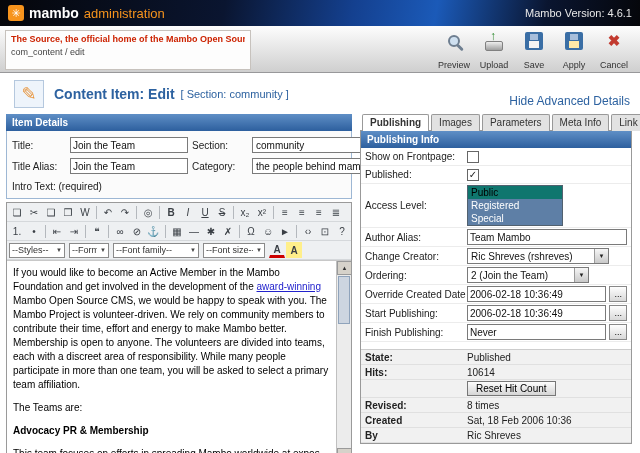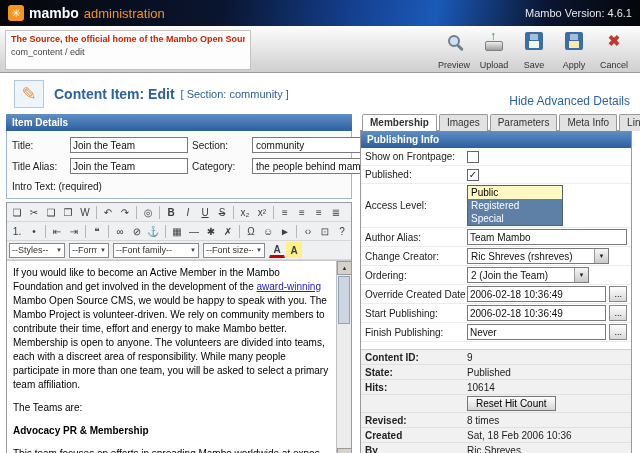--- a/index.html
+++ b/index.html
@@ -115,21 +115,21 @@
   .pub-panel { border: 1px solid #999; background: #fff; margin-top: -1px; }
   .prow { display: flex; align-items: center; min-height: 18px; border-bottom: 1px solid #ececec;
           font-size: 10px; padding: 1px 4px; color: #222; }
   .plabel { width: 102px; flex: none; }
   .pctrl { flex: 1; display: flex; align-items: center; gap: 3px; }
   .checkbox { width: 12px; height: 12px; border: 1px solid #666; background: #fff; display: inline-flex;
               align-items: center; justify-content: center; font-size: 10px; color: #222; cursor: pointer; }
   .checkbox.checked::after { content: "✓"; line-height: 1; }
   .access-list { border: 1px solid #52616f; width: 96px; cursor: pointer; }
   .access-option { padding: 0 3px; line-height: 13px; background: #5e7fa6; color: #fff; font-size: 10px; }
-  .access-option.selected { background: #fef9c3; color: #000; }
+  .access-option.selected { background: #0f766e; color: #000; }
   .w-author { width: 112px; } .w-date { width: 104px; background: #e7e7e7; }
   .sel-creator { width: 142px; } .sel-ordering { width: 122px; }
   .dots { font-size: 9px; height: 16px; padding: 0 4px; background: linear-gradient(#fefefe,#d8d8d8);
           border: 1px solid #888; cursor: pointer; line-height: 1; }
   .stats-box { margin-top: 7px; border-top: 1px solid #ccc; background: #f1f1f1; }
   .srow { display: flex; align-items: center; font-size: 10px; padding: 1px 4px; min-height: 15px;
           border-bottom: 1px solid #e0e0e0; color: #222; }
   .slabel { width: 102px; flex: none; font-weight: bold; }
   .reset-btn { font-size: 10px; padding: 1px 8px; background: linear-gradient(#fdfdfd,#d5d5d5);
                border: 1px solid #777; cursor: pointer; font-family: "Liberation Sans", sans-serif; }
@@ -298,21 +298,21 @@
             <div class="sb-btn">▲</div>
             <div class="sb-thumb"></div>
             <div class="sb-btn down">▼</div>
           </div>
         </div>
       </div>
     </div>
 
     <div class="right-col">
       <div class="tabs">
-          <span class="tab active">Membership</span>
+          <span class="tab active">Publishing</span>
           <span class="tab">Images</span>
           <span class="tab">Parameters</span>
           <span class="tab">Meta Info</span>
           <span class="tab">Link to Menu</span>
         </div>
       <div class="pub-panel">
         <div class="panel-header">Publishing Info</div>
 
         <div class="prow">
           <span class="plabel">Show on Frontpage:</span>
@@ -377,24 +377,20 @@
         <div class="prow">
           <span class="plabel">Finish Publishing:</span>
           <span class="pctrl">
             <input class="txt w-date" value="Never" style="">
             <button class="dots">...</button>
           </span>
         </div>
 
         <div class="stats-box">
             <div class="srow">
-              <span class="slabel">Content ID:</span>
-              <span class="svalue">9</span>
-            </div>
-            <div class="srow">
               <span class="slabel">State:</span>
               <span class="svalue">Published</span>
             </div>
             <div class="srow">
               <span class="slabel">Hits:</span>
               <span class="svalue">10614</span>
             </div>
             <div class="srow">
               <span class="slabel"></span>
               <span class="svalue"><button class="reset-btn">Reset Hit Count</button></span>

